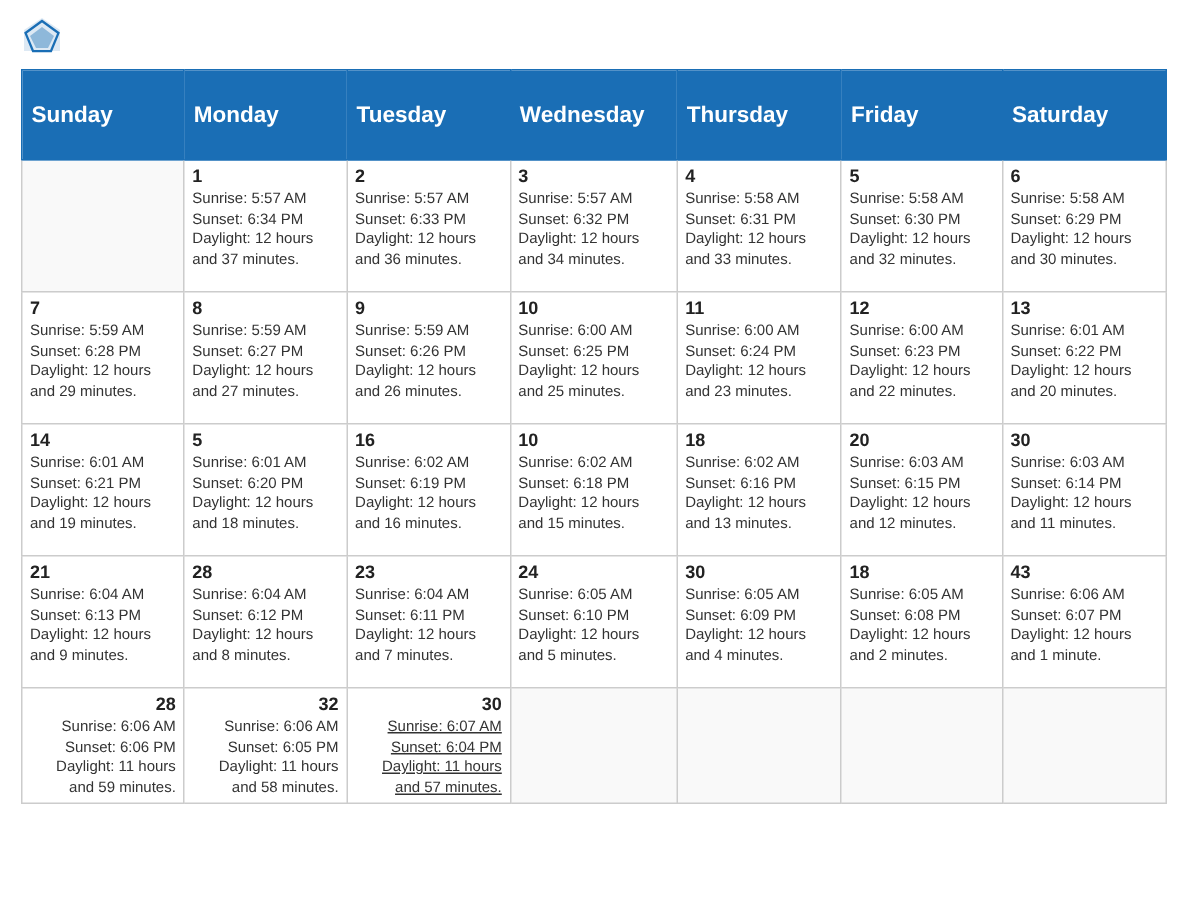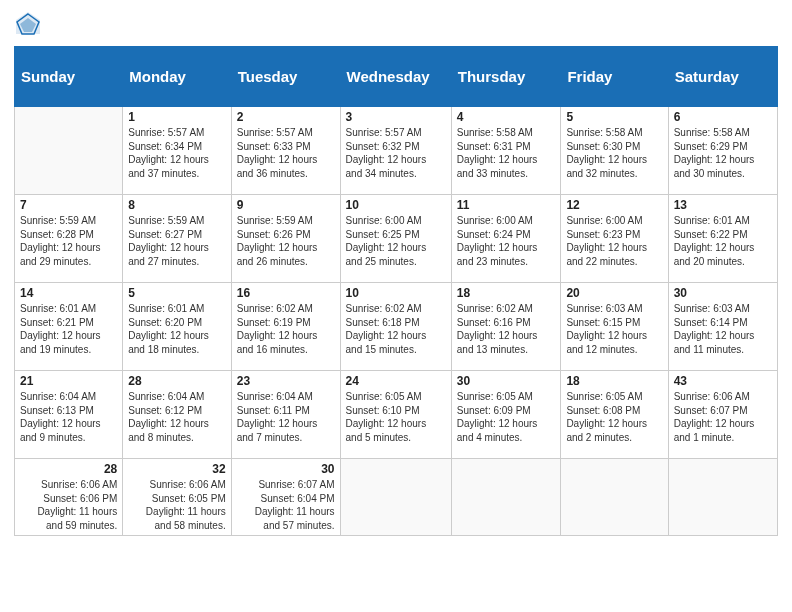--- a/index.html
+++ b/index.html
@@ -342,21 +342,21 @@
           </td>
           <td>
             <div class="day-number">32</div>
             <div class="day-info" style="white-space: pre-line;">Sunrise: 6:06 AM
 Sunset: 6:05 PM
 Daylight: 11 hours
 and 58 minutes.</div>
           </td>
           <td>
             <div class="day-number">30</div>
-            <div class="day-info" style="white-space: pre-line;">Sunrise: 6:07 AM
+            <div class="day-info" style="white-space: pre-line; text-decoration: underline;">Sunrise: 6:07 AM
 Sunset: 6:04 PM
 Daylight: 11 hours
 and 57 minutes.</div>
           </td>
           <td class="empty-cell"></td>
           <td class="empty-cell"></td>
           <td class="empty-cell"></td>
           <td class="empty-cell"></td>
         </tr>
       </tbody>

